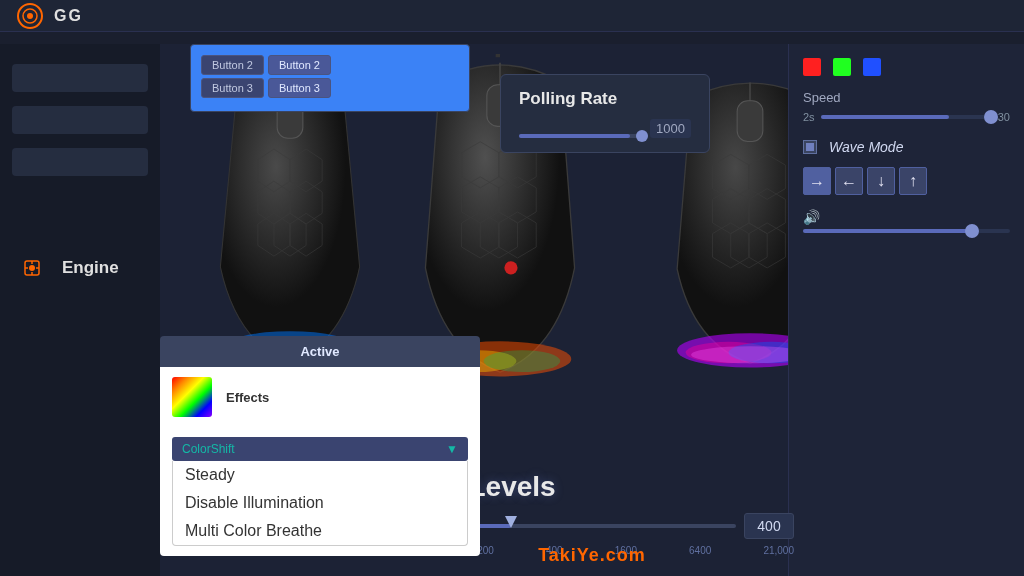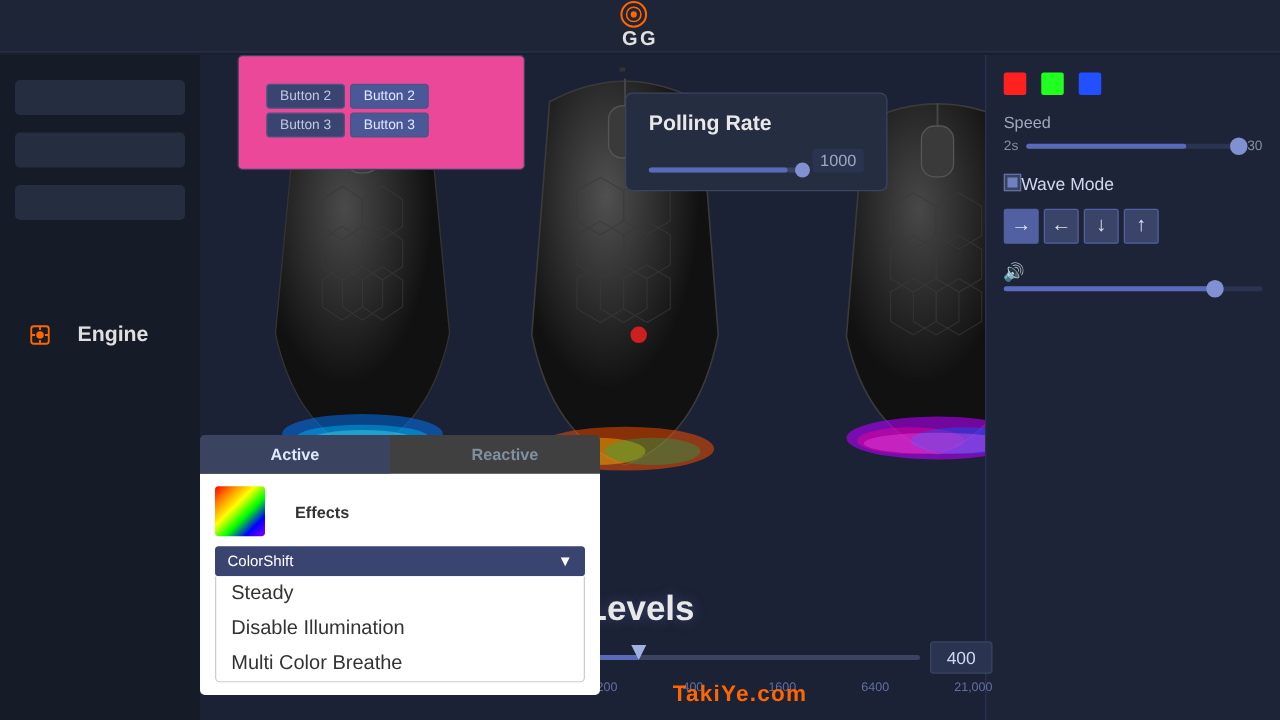--- a/index.html
+++ b/index.html
@@ -10,28 +10,27 @@
       background: #1a1f2e;
       font-family: 'Segoe UI', Arial, sans-serif;
       color: #ccc;
       position: relative;
     }
 
     
     .header {
       position: absolute;
       top: 0; left: 0; right: 0;
-      height: 42px;
+      height: 32px;
       background: #1e2536;
       display: flex;
       align-items: center;
       padding: 0 16px;
       border-bottom: 1px solid #2a3050;
       z-index: 10;
-      flex-direction: column;
     }
     .header-logo {
       width: 28px; height: 28px;
       margin-right: 10px;
     }
 
     
     .sidebar {
       position: absolute;
       top: 44px; left: 0;
@@ -82,26 +81,26 @@
     .mouse-right {
       position: absolute;
       left: 480px; top: 30px;
       width: 220px; height: 300px;
     }
 
     
     .button-panel {
       position: absolute;
       top: 0; left: 40px;
-      background: #ec4899;
+      background: #3b82f6;
       border: 1px solid #3a4460;
       border-radius: 4px;
-      padding: 22px;
+      padding: 10px;
       z-index: 5;
-      width: 230px;
+      width: 280px;
     }
     .button-row {
       display: flex;
       gap: 4px;
       margin-bottom: 3px;
     }
     .btn-cell {
       background: #3a4470;
       border: 1px solid #4a5480;
       border-radius: 3px;
@@ -225,23 +224,24 @@
       position: absolute;
       right: -6px; top: -5px;
       width: 14px; height: 14px;
       background: #8090d0;
       border-radius: 50%;
     }
 
     
     .wave-mode-row {
       display: flex;
-      align-items: flex-start;
-      gap: 0;
+      align-items: center;
+      gap: 12px;
       margin-bottom: 12px;
+      font-style: italic;
     }
     .wave-checkbox {
       width: 14px; height: 14px;
       background: #3a4460;
       border: 1px solid #6070a0;
       display: flex; align-items: center; justify-content: center;
     }
     .wave-checkbox-inner {
       width: 8px; height: 8px;
       background: #7080c0;
@@ -333,43 +333,43 @@
 
     .effects-panel {
       background: #ffffff;
       color: #333;
       padding: 10px 12px;
       border-radius: 0 0 4px 4px;
     }
     .effects-row {
       display: flex;
       align-items: center;
-      gap: 24px;
+      gap: 14px;
       margin-bottom: 8px;
     }
     .rainbow-swatch {
       width: 40px; height: 40px;
       border-radius: 3px;
       background: linear-gradient(135deg, #ff0000, #ff8800, #ffff00, #00ff00, #0000ff, #8800ff);
     }
     .effects-label {
       font-size: 13px;
       font-weight: bold;
       color: #333;
     }
     .colorshift-dropdown {
       display: flex;
       align-items: center;
       justify-content: space-between;
       background: #3a4470;
-      color: #ffffff;
+      color: #14b8a6;
       padding: 5px 10px;
       border-radius: 3px;
       font-size: 12px;
-      margin-top: 8px;
+      margin-top: 20px;
       cursor: pointer;
     }
 
     
     .dropdown-menu {
       background: #ffffff;
       border: 1px solid #ccc;
       border-top: none;
       border-radius: 0 0 4px 4px;
     }
@@ -648,21 +648,20 @@
       <div class="bottom-slider-track">
         <div class="bottom-slider-fill"></div>
         <div class="bottom-slider-thumb"></div>
       </div>
     </div>
   </div>
 
   <div class="bottom-left">
     <div class="tab-bar">
       <div class="tab active">Active</div>
-      <div class="tab inactive">Reactive</div>
     </div>
     <div class="effects-panel">
       <div class="effects-row">
         <div class="rainbow-swatch"></div>
         <span class="effects-label">Effects</span>
       </div>
       <div class="colorshift-dropdown">
         <span>ColorShift</span>
         <span>▼</span>
       </div>

